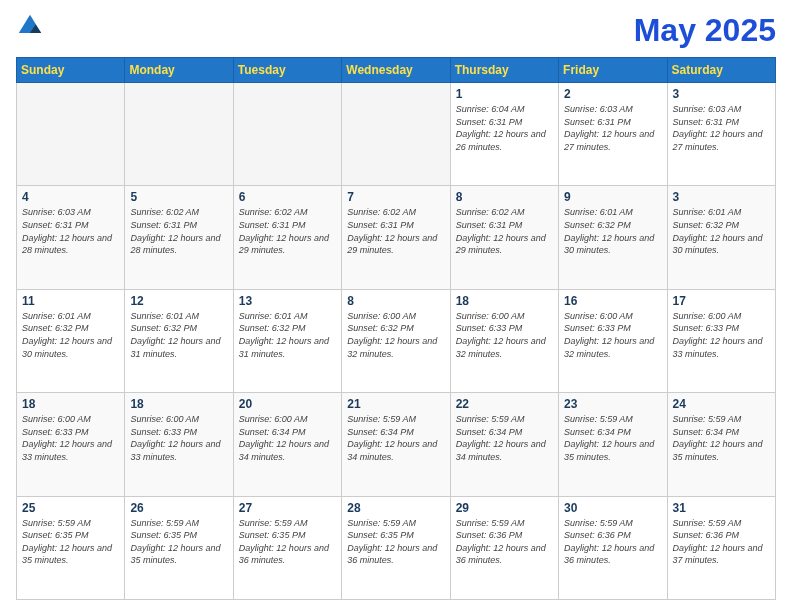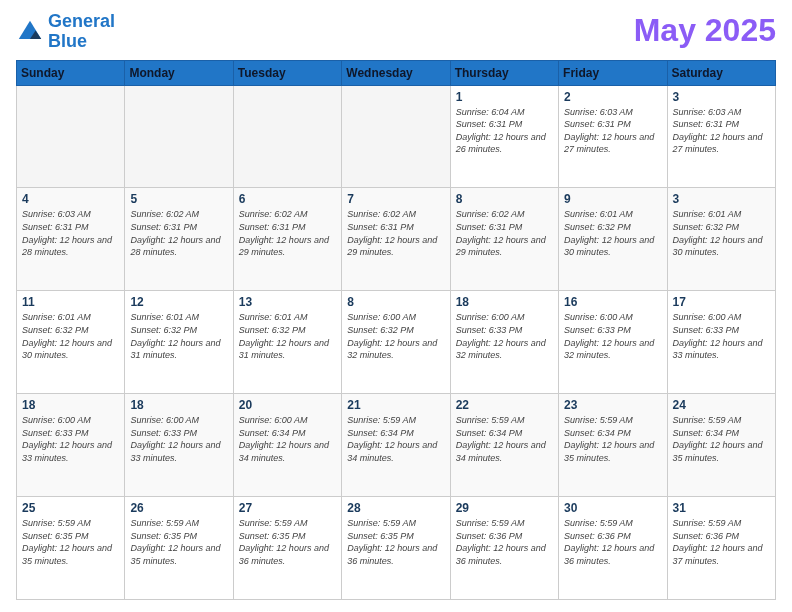--- a/index.html
+++ b/index.html
@@ -40,36 +40,36 @@
     .logo-icon {
       width: 28px;
       height: 28px;
     }
     .title-block {
       text-align: right;
     }
     .main-title {
       font-size: 32px;
       font-weight: bold;
-      color: #8b5cf6;
+      color: #1d4ed8;
     }
     .subtitle {
       font-size: 14px;
       color: #333;
     }
     .calendar {
       flex: 1;
       border: 1px solid #ccc;
       border-collapse: collapse;
       width: 100%;
       table-layout: fixed;
     }
     .calendar thead tr th {
       background: #2176c7;
-      color: #0f172a;
+      color: #fde047;
       font-size: 12px;
       font-weight: bold;
       padding: 5px 4px;
       text-align: left;
       border: 1px solid #1a60a8;
     }
     .calendar tbody tr td {
       vertical-align: top;
       padding: 4px 5px;
       border: 1px solid #ccc;
@@ -104,24 +104,20 @@
 </head>
 <body>
 
 <div class="page">
   <div class="header">
     <div class="logo">
       <svg class="logo-icon" viewBox="0 0 40 40">
         <polygon points="20,4 36,30 4,30" fill="#2176c7"></polygon>
         <polygon points="28,18 36,30 20,30" fill="#1a3a5c"></polygon>
       </svg>
-      <div class="logo-text">
-        <div><span>General</span></div>
-        <div><span style="color:#2176c7">Blue</span></div>
-      </div>
     </div>
     <div class="title-block">
       <div class="main-title">May 2025</div>
     </div>
   </div>
 
   <table class="calendar">
     <thead>
       <tr>
       <th>Sunday</th>

